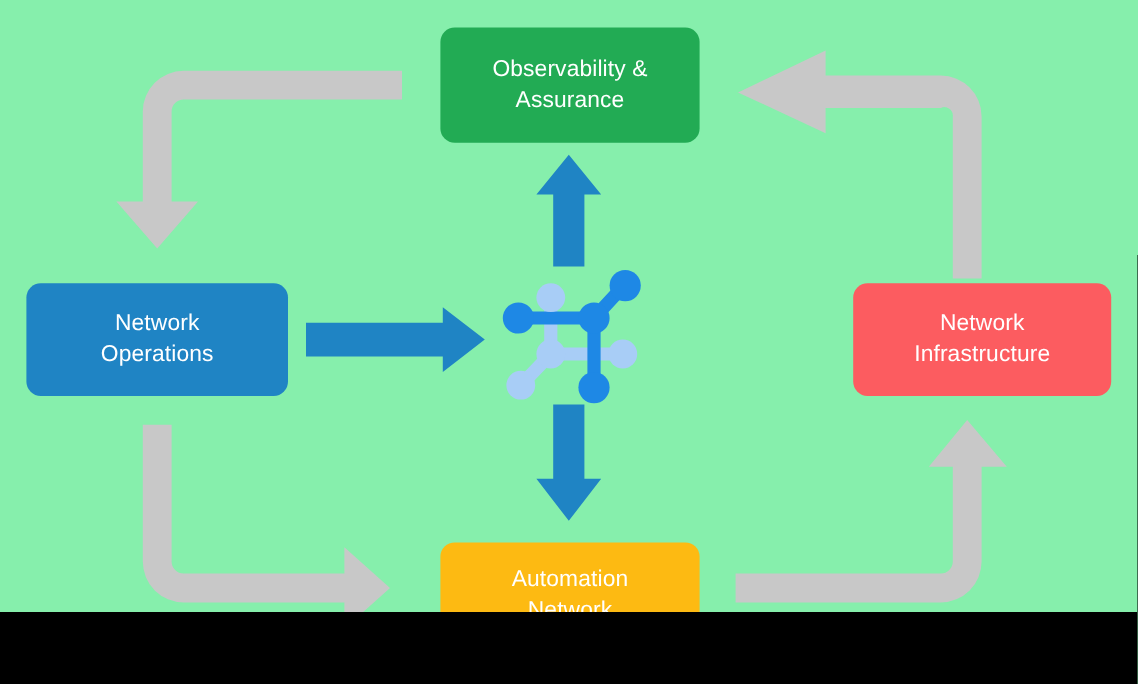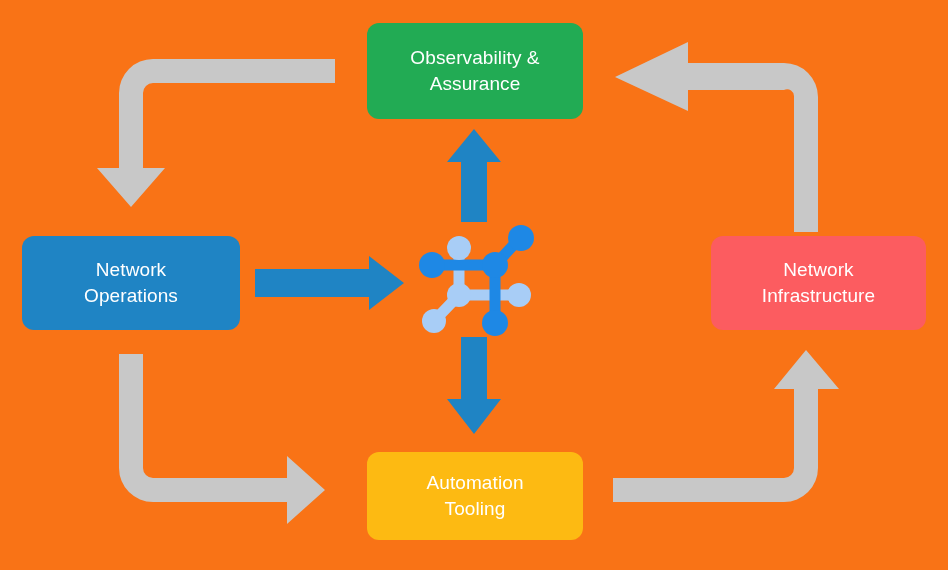--- a/index.html
+++ b/index.html
@@ -6,22 +6,22 @@
     margin: 0;
     padding: 0;
     background: #000000;
   }
   body {
     font-family: "Liberation Sans", sans-serif;
   }
   #canvas {
     position: relative;
     width: 948px;
-    height: 570px;
-    background: #f97316;
+    height: 510px;
+    background: #86efac;
     overflow: hidden;
   }
   .node-box {
     position: absolute;
     border-radius: 12px;
     display: flex;
     align-items: center;
     justify-content: center;
     text-align: center;
     color: #ffffff;
@@ -181,16 +181,16 @@
 Operations</span>
   </div>
 
   <div class="node-box" id="box-network-infrastructure">
     <span>Network
 Infrastructure</span>
   </div>
 
   <div class="node-box" id="box-automation-tooling">
     <span>Automation
-Tooling</span>
+Network</span>
   </div>
 
 </div>
 
 </body></html>

